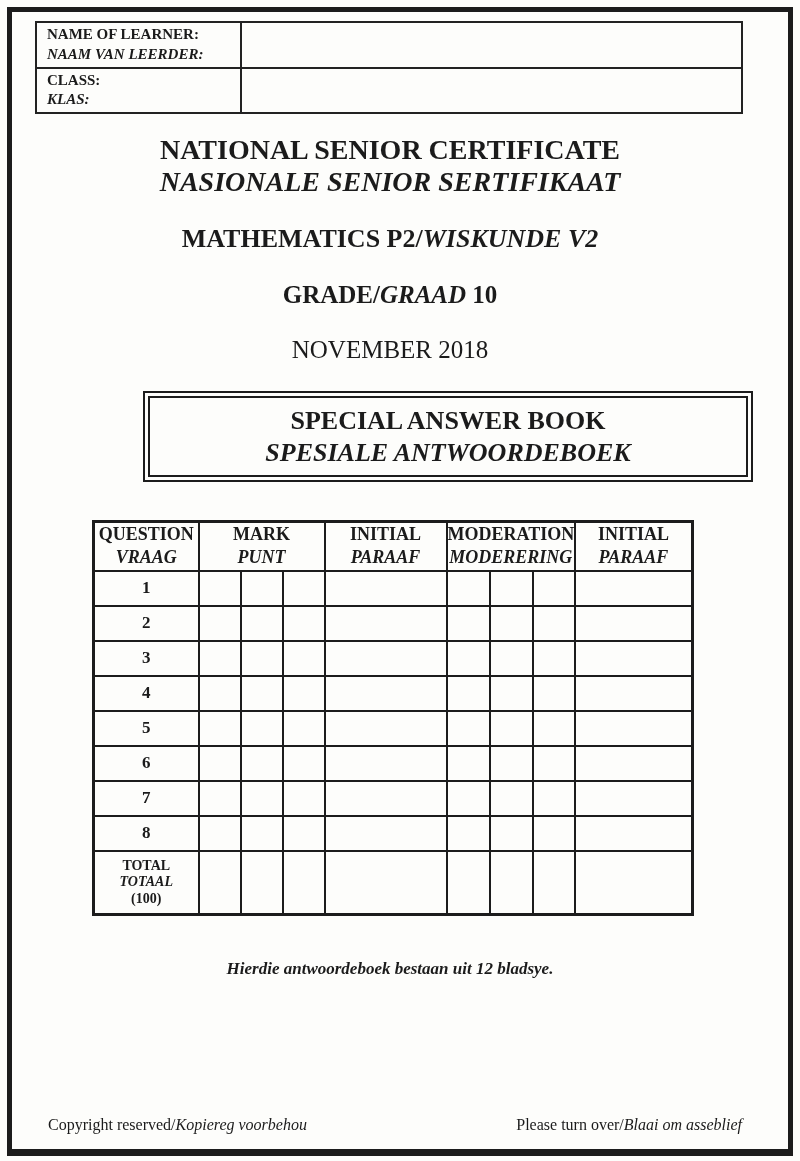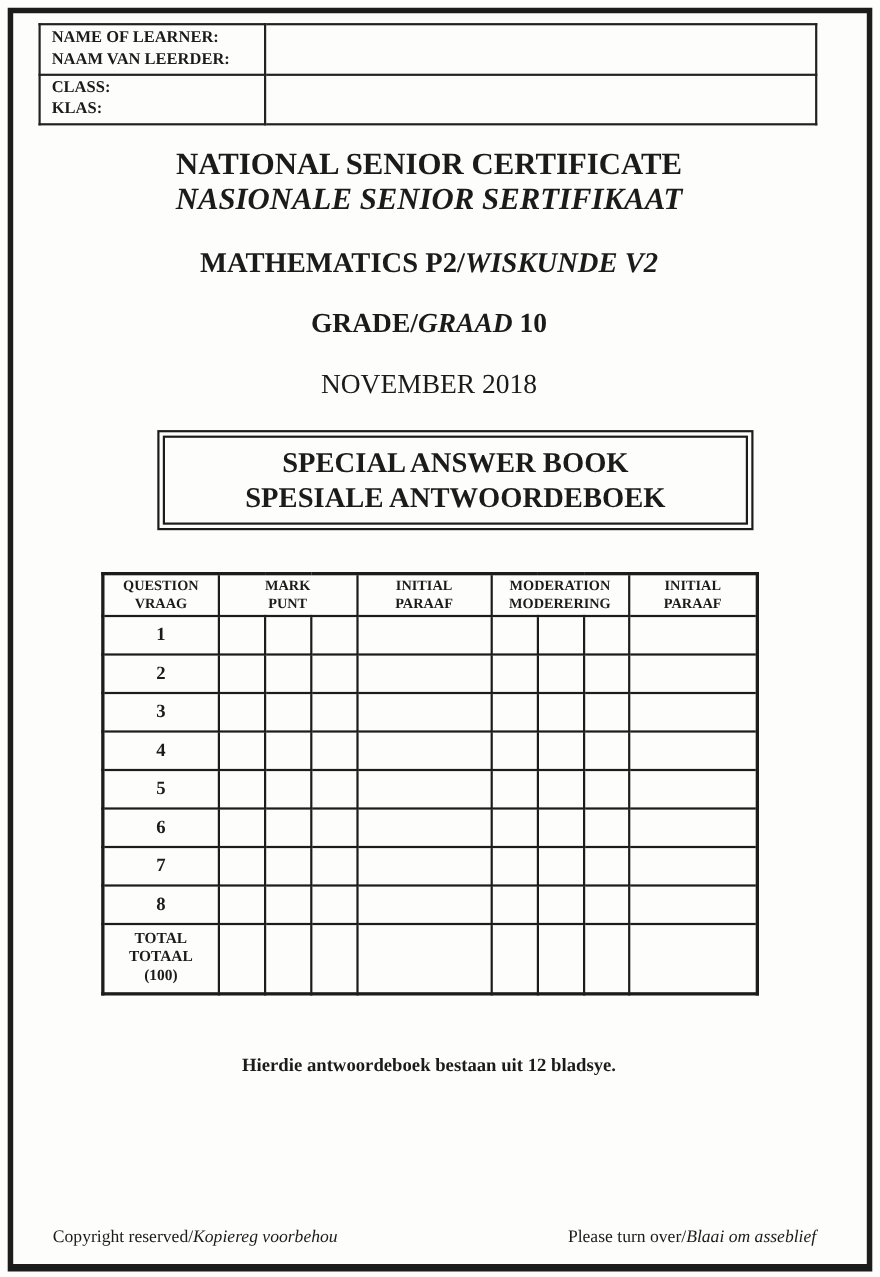--- a/index.html
+++ b/index.html
@@ -8,21 +8,21 @@
   .page {
     position:relative; width:800px; height:1161px; margin:0 auto;
     background:#fdfdfb; overflow:hidden;padding-left:36px;
   }
   .frame {
     position:absolute; left:7px; top:7px; right:7px; bottom:5px;
     border:5px solid #1c1c1c; border-bottom-width:7px; pointer-events:none;
   }
   .b  { font-weight:bold; }
   .i  { font-style:italic; }
-  .bi { font-weight:bold; }
+  .bi { font-weight:bold; font-style:italic; }
 
   
   .learner-box {
     position:absolute; left:35px; top:21px; width:708px;
     border-collapse:collapse; table-layout:fixed;
   }
   .learner-box td { border:2px solid #222; vertical-align:top; }
   .learner-box tr { height:41px; }
   .lb-label { padding:2px 6px 2px 10px; font-size:15px; line-height:1.32; }
   .lb-value { background:#fdfdfb; }
@@ -30,39 +30,39 @@
   
   .hdg { position:absolute; left:0; width:780px; text-align:center; line-height:1.1; }
   .h-title-en { top:135px; font-size:28px; font-weight:bold; }
   .h-title-af { top:167px; font-size:28px; font-weight:bold; font-style:italic; }
   .h-subject  { top:225px; font-size:26px; font-weight:bold; }
   .h-grade    { top:281px; font-size:25px; font-weight:bold; }
   .h-session  { top:336px; font-size:25px; font-weight:normal; }
 
   
   .ab-outer {
-    position:absolute; left:143px; top:391px; width:542px; height:91px;
+    position:absolute; left:143px; top:391px; width:610px; height:91px;
     border:2px solid #1c1c1c; padding:3px; background:#fdfdfb;
   }
   .ab-inner {
     width:100%; height:100%; border:2px solid #1c1c1c;
     display:flex; flex-direction:column; align-items:center; justify-content:center;
     line-height:1.2;
   }
   .ab-inner div { font-size:26px; }
 
   
   .mark-table {
     position:absolute; left:92px; top:520px;
     border-collapse:collapse; table-layout:fixed;
     border:3px solid #1c1c1c;
   }
   .mark-table th, .mark-table td { border:2px solid #1c1c1c; padding:0; }
   .mark-table thead tr { height:38px; }
-  .mark-table thead th { font-size:13px; line-height:1.3; text-align:center; vertical-align:middle; }
+  .mark-table thead th { font-size:18px; line-height:1.3; text-align:center; vertical-align:middle; }
   .mark-table tbody tr { height:35px; }
   .qcell { font-weight:bold; font-size:17px; text-align:center; vertical-align:middle; }
   .total-row { height:64px !important; }
   .total-cell { text-align:center; vertical-align:middle; font-size:14px; line-height:1.18; padding:2px 0 !important; }
 
   
   .note { position:absolute; top:958px; left:0; width:780px; text-align:center; line-height:1.32; }
   .note div { font-size:17px; }
   .footer {
     position:absolute; top:1116px; left:48px; right:58px;

